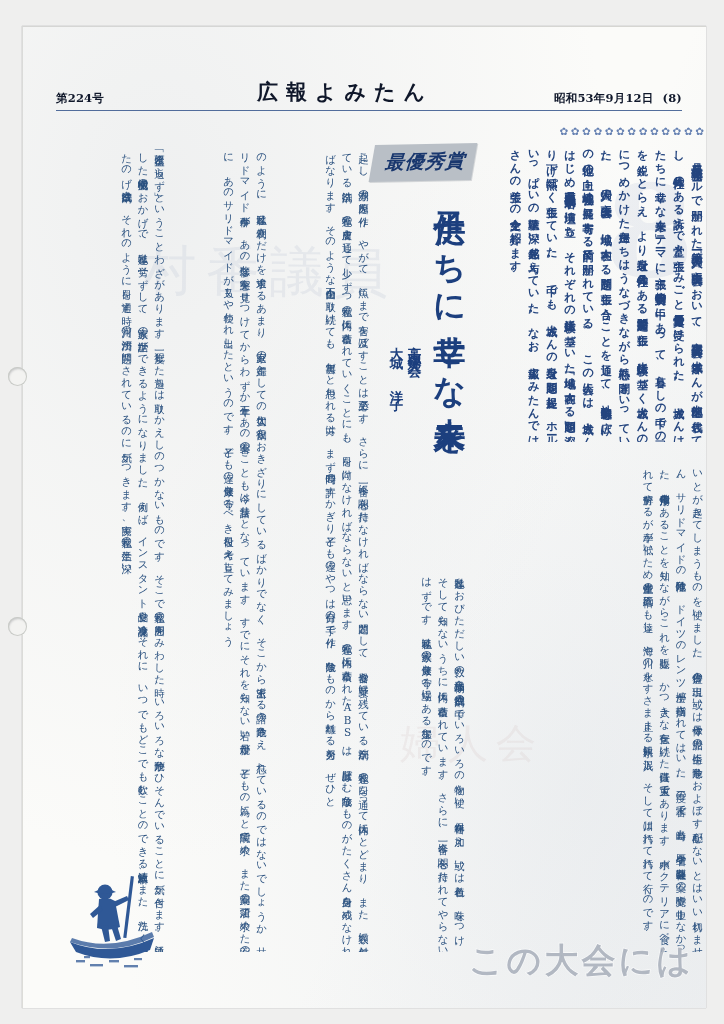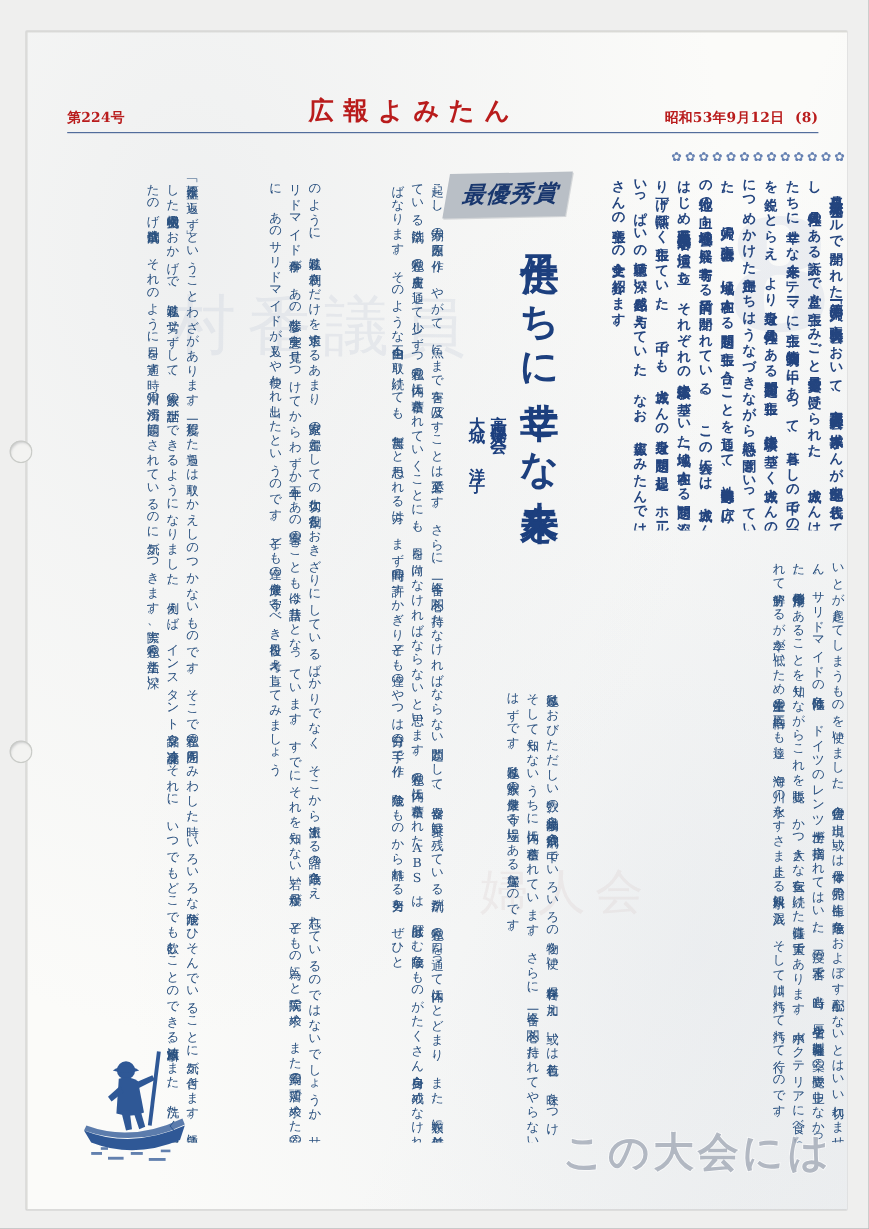--- a/index.html
+++ b/index.html
@@ -68,21 +68,21 @@
   
   .masthead {
     position: absolute;
     left: 34px;
     right: 24px;
     top: 46px;
     height: 34px;
     display: flex;
     align-items: flex-end;
     justify-content: space-between;
-    color: #b91c1c;
+    color: #0f172a;
   }
   .issue-no {
     font-size: 11.5px;
     font-weight: 700;
     letter-spacing: .2px;
     white-space: nowrap;
   }
   .paper-name {
     font-size: 21px;
     font-weight: 700;

